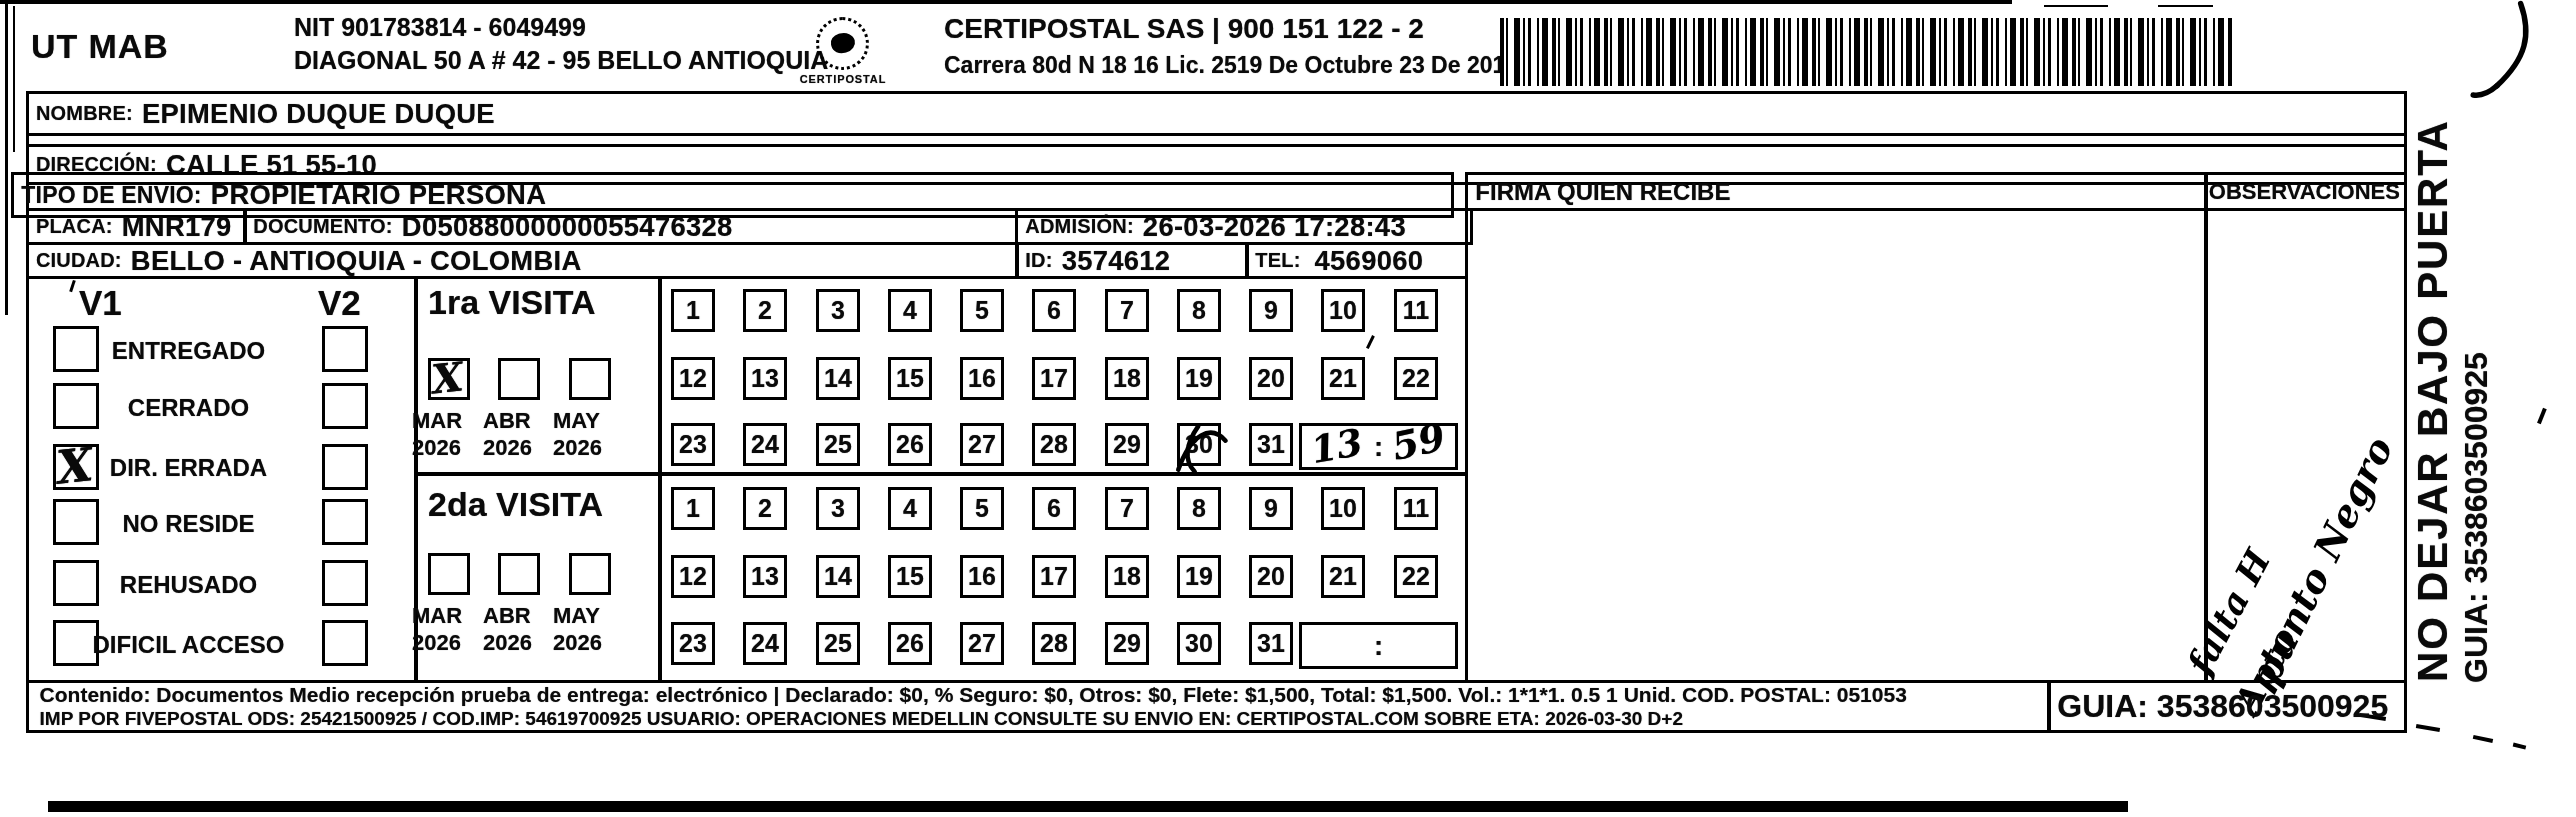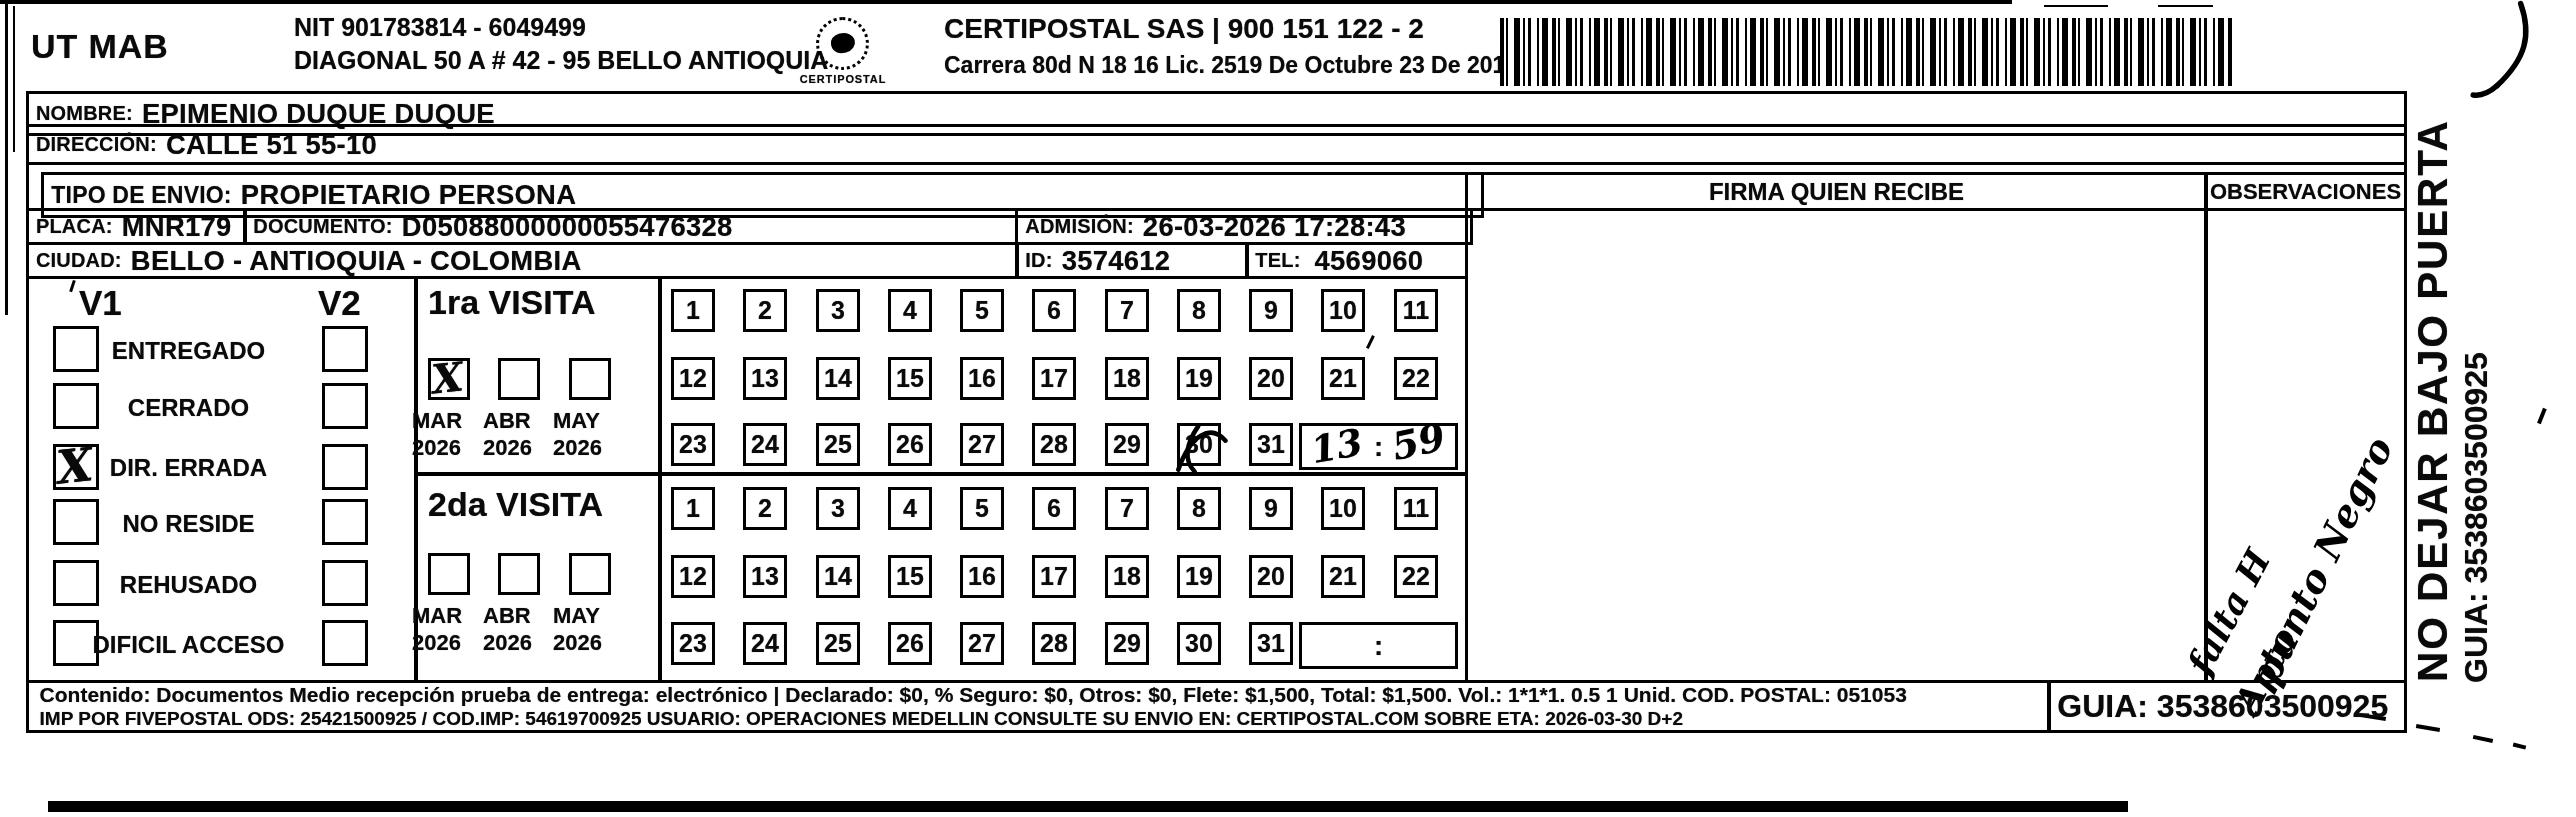--- a/index.html
+++ b/index.html
@@ -6,21 +6,21 @@
   .sheet{
     position:relative;width:2576px;height:818px;background:#ffffff;
     font-family:"Liberation Sans",sans-serif;color:#0a0a0a;overflow:hidden;
   }
   .abs{position:absolute;}
   .ink{color:#0a0a0a;text-shadow:0 0 0.9px rgba(0,0,0,.55);white-space:nowrap;}
   .cell{position:absolute;border:3.7px solid #000;box-sizing:border-box;background:transparent;
         display:flex;align-items:center;padding:0 7.3px;gap:9.1px;overflow:visible;}
   .lbl{font-weight:bold;font-size:20px;letter-spacing:0.2px;}
   .val{font-weight:bold;font-size:27.4px;letter-spacing:0.3px;}
-  .hdr-cell{justify-content:center;font-weight:bold;font-size:24px;}
+  .hdr-cell{justify-content:flex-start;font-weight:bold;font-size:24px;}
   .cb{position:absolute;width:46px;height:46px;border:3.7px solid #000;box-sizing:border-box;background:#fff;}
   .cb-s{width:42px;height:42px;}
   .xmark{position:absolute;left:0.9px;top:-8.2px;font:italic 700 46px "DejaVu Serif",serif;
          transform:rotate(-6deg);text-shadow:0 0 0.9px #000;}
   .day{position:absolute;width:44px;height:43px;border:3.7px solid #000;box-sizing:border-box;
        display:flex;align-items:center;justify-content:center;
        font-weight:bold;font-size:25px;background:#fff;}
   .statuslbl{position:absolute;width:219px;text-align:center;font-weight:bold;font-size:24px;
              text-shadow:0 0 0.9px rgba(0,0,0,.5);white-space:nowrap;}
   .vh{font-weight:bold;font-size:35px;}
@@ -77,25 +77,25 @@
   <div class="abs ink" style="left:944px;top:52px;font-size:23px;font-weight:bold;">Carrera 80d N 18 16  Lic. 2519 De Octubre 23 De 2015</div>
 
   <div class="barcode" style="left:1500px;top:18.3px;width:732px;height:68px;"></div>
 
   <div class="abs" style="left:25.6px;top:91px;width:2381px;height:642px;border:3.7px solid #000;box-sizing:border-box;"></div>
 
   <div class="cell" style="left:25.6px;top:91px;width:2381px;height:45px;">
     <span class="lbl ink">NOMBRE:</span>
     <span class="val ink">EPIMENIO DUQUE DUQUE</span>
   </div>
-  <div class="cell" style="left:25.6px;top:124px;width:2381px;height:41px;">
+  <div class="cell" style="left:25.6px;top:144px;width:2381px;height:41px;">
     <span class="lbl ink">DIRECCIÓN:</span>
     <span class="val ink">CALLE 51 55-10</span>
   </div>
-  <div class="cell" style="left:41px;top:172px;width:1443px;height:46px;">
+  <div class="cell" style="left:11px;top:172px;width:1443px;height:46px;">
     <span class="lbl ink" style="font-size:23px;">TIPO DE ENVIO:</span>
     <span class="val ink">PROPIETARIO PERSONA</span>
   </div>
 
   <div class="cell hdr-cell" style="left:1465px;top:172px;width:743px;height:39px;">
     <span class="ink">FIRMA QUIEN RECIBE</span>
   </div>
   <div class="cell hdr-cell" style="left:2204px;top:172px;width:203px;height:39px;padding:0 1.8px;font-size:22px;">
     <span class="ink">OBSERVACIONES</span>
   </div>

